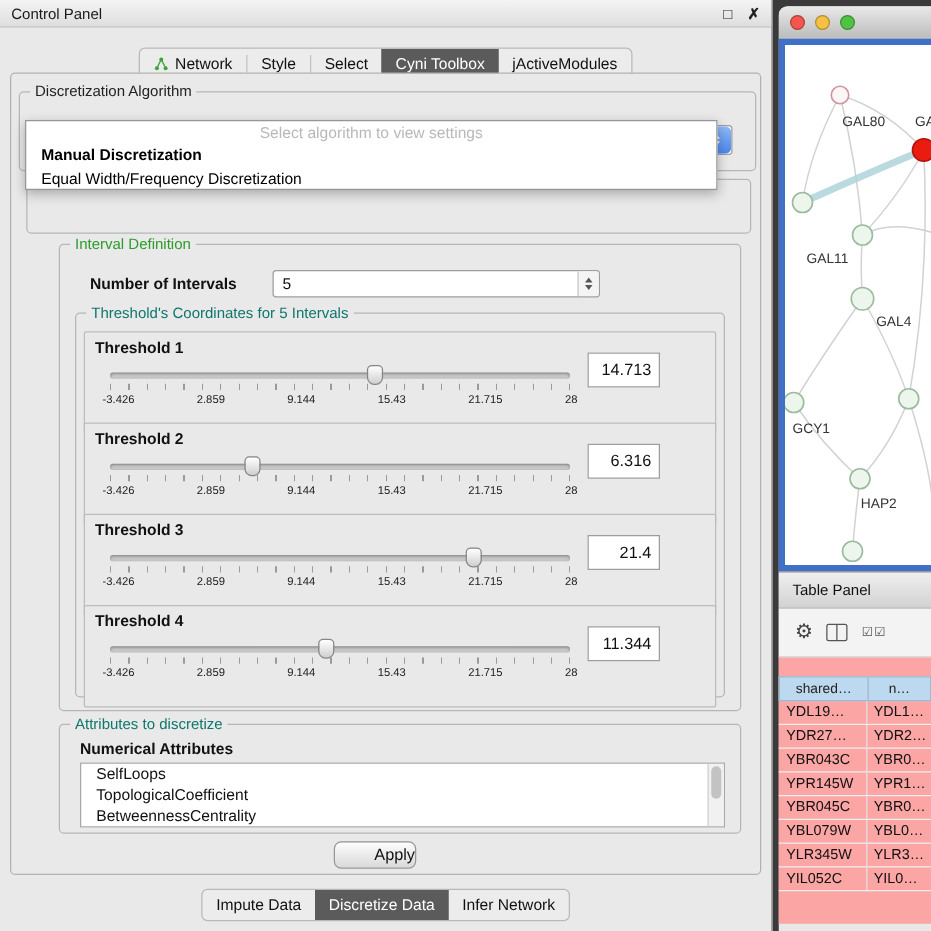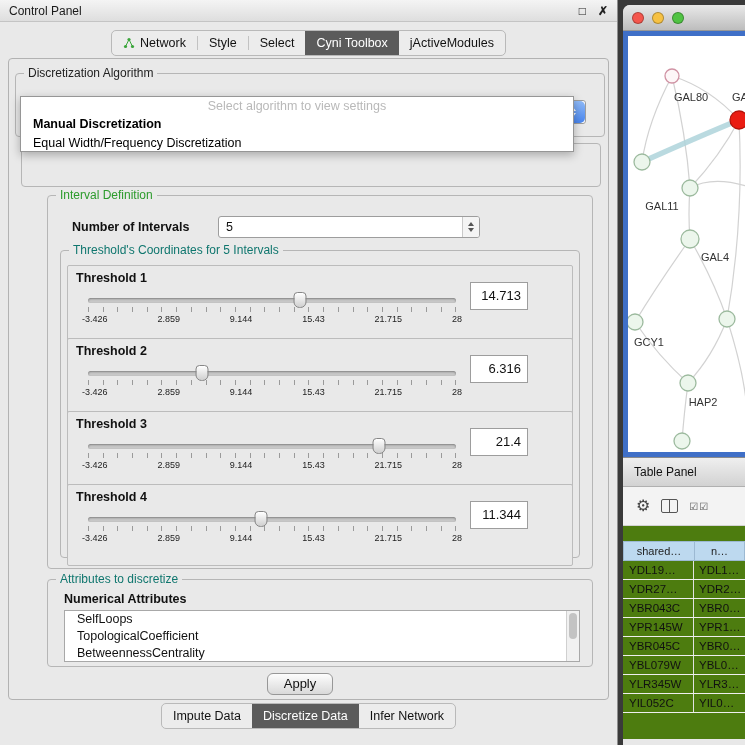--- a/index.html
+++ b/index.html
@@ -15,21 +15,21 @@
   .cp-titlebar { position:absolute; left:0; top:0; right:0; height:22px;
     background:linear-gradient(#f4f4f4,#dedede); border-bottom:1px solid #c4c4c4;
     display:flex; align-items:center; padding:0 9px; font-size:12px; }
   .cp-title { flex:1; color:#1a1a1a; }
   .win-icon { margin-left:12px; font-size:12px; color:#222; line-height:1; cursor:default; }
 
   
   .tabbar { position:absolute; left:0; right:0; display:flex; justify-content:center; }
   .tabbar.top { top:30px; }
   .tabbar.bottom { top:703px; }
-  .tabgroup { display:flex; align-items:stretch; background:#ececec; border:1px solid #b9b9b9; border-radius:5px; overflow:hidden; height:26px; }
+  .tabgroup { display:flex; align-items:stretch; background:#ececec; border:1px solid #b9b9b9; border-radius:5px; overflow:hidden; height:26px;margin-top:8px; }
   .tab { display:flex; align-items:center; gap:5px; padding:0 11px; font-size:12.5px; color:#111; white-space:nowrap; }
   .tab.active { background:#5b5b5b; color:#fff; }
   .tab-sep { width:1px; background:#c2c2c2; margin:5px 0; }
 
   
   .content-box { position:absolute; left:8px; top:58px; width:601px; height:642px;
     border:1px solid #b2b2b2; border-radius:4px; background:#e9e9e9; }
 
   .groupbox { position:absolute; border:1px solid #b6b6b6; border-radius:4px; }
   .group-title { position:absolute; top:-8px; left:8px; background:#e9e9e9; padding:0 4px; font-size:12px; color:#222; white-space:nowrap; }
@@ -69,21 +69,21 @@
 
   
   .attr-label { position:absolute; left:16px; top:12px; font-size:12.5px; font-weight:bold; }
   .attr-list { position:absolute; left:16px; top:30px; width:516px; height:52px; background:#fff; border:1px solid #a8a8a8; overflow:hidden; }
   .attr-item { font-size:12.5px; line-height:17px; padding-left:12px; white-space:nowrap; }
   .vscroll { position:absolute; right:0; top:0; bottom:0; width:13px; background:#f1f1f1; border-left:1px solid #d0d0d0; }
   .vscroll .sthumb { position:absolute; left:2px; top:2px; width:8px; height:26px; background:#c3c3c3; border-radius:4px; }
 
   .apply-btn { position:absolute; left:258px; top:614px; width:66px; height:22px;
     background:linear-gradient(#fdfdfd,#d9d9d9); border:1px solid #979797; border-radius:6px;
-    font-size:13px; text-align:center; line-height:20px; }
+    font-size:13px; text-align:right; line-height:20px; }
 
   
   .right-panel { position:absolute; left:622px; top:0; width:123px; height:745px; background:#3a3a3a; }
   .mac-window { position:absolute; left:1px; top:5px; right:0; bottom:0; background:#e8e8e8; border-top-left-radius:7px; }
   .mac-titlebar { position:absolute; left:0; top:0; right:0; height:26px;
     background:linear-gradient(#e9e9e9,#bdbdbd); border-top-left-radius:7px; border-bottom:1px solid #979797;
     display:flex; align-items:center; gap:8px; padding-left:9px; }
   .light { width:12px; height:12px; border-radius:50%; border:1px solid rgba(0,0,0,.28); }
   .light.red { background:#f4564d; } .light.yellow { background:#f6c143; } .light.green { background:#50c343; }
 
@@ -95,21 +95,21 @@
   .tp-header { position:absolute; left:0; top:452px; right:0; height:30px;
     background:linear-gradient(#efefef,#d2d2d2); border-top:1px solid #8b8b8b; border-bottom:1px solid #b0b0b0;
     display:flex; align-items:center; padding-left:11px; font-size:12px; color:#111; }
   .tp-toolbar { position:absolute; left:0; top:482px; right:0; height:39px; background:#f3f3f3;
     border-bottom:1px solid #d2d2d2; display:flex; align-items:center; gap:11px; padding-left:13px; }
   .gear { font-size:16px; color:#444; line-height:1; }
   .colicon { width:17px; height:14px; border:1.5px solid #555; border-radius:2px; position:relative; }
   .colicon:before { content:""; position:absolute; left:6.5px; top:0; bottom:0; width:1.5px; background:#555; }
   .cbpair { font-size:10px; color:#555; letter-spacing:1px; }
 
-  .tp-table { position:absolute; left:0; top:521px; right:0; bottom:6px; background:#4d7c0f; }
+  .tp-table { position:absolute; left:0; top:521px; right:0; bottom:6px; background:#fca5a5; }
   .tp-cols { display:flex; margin-top:15px; }
   .tp-col { height:20px; background:#bdd9ef; border:1px solid #9cb9d2; font-size:11px;
     display:flex; align-items:center; justify-content:center; color:#222; }
   .tp-col.c1 { width:71px; border-right:none; }
   .tp-col.c2 { flex:1; }
   .tp-row { display:flex; height:19px; font-size:11.5px; align-items:center; border-bottom:1px solid #efefef; }
   .tp-row .td1 { width:71px; padding-left:6px; border-right:1px solid #e2e2e2; height:100%; display:flex; align-items:center; }
   .tp-row .td2 { flex:1; padding-left:5px; }
 </style>
 </head>

